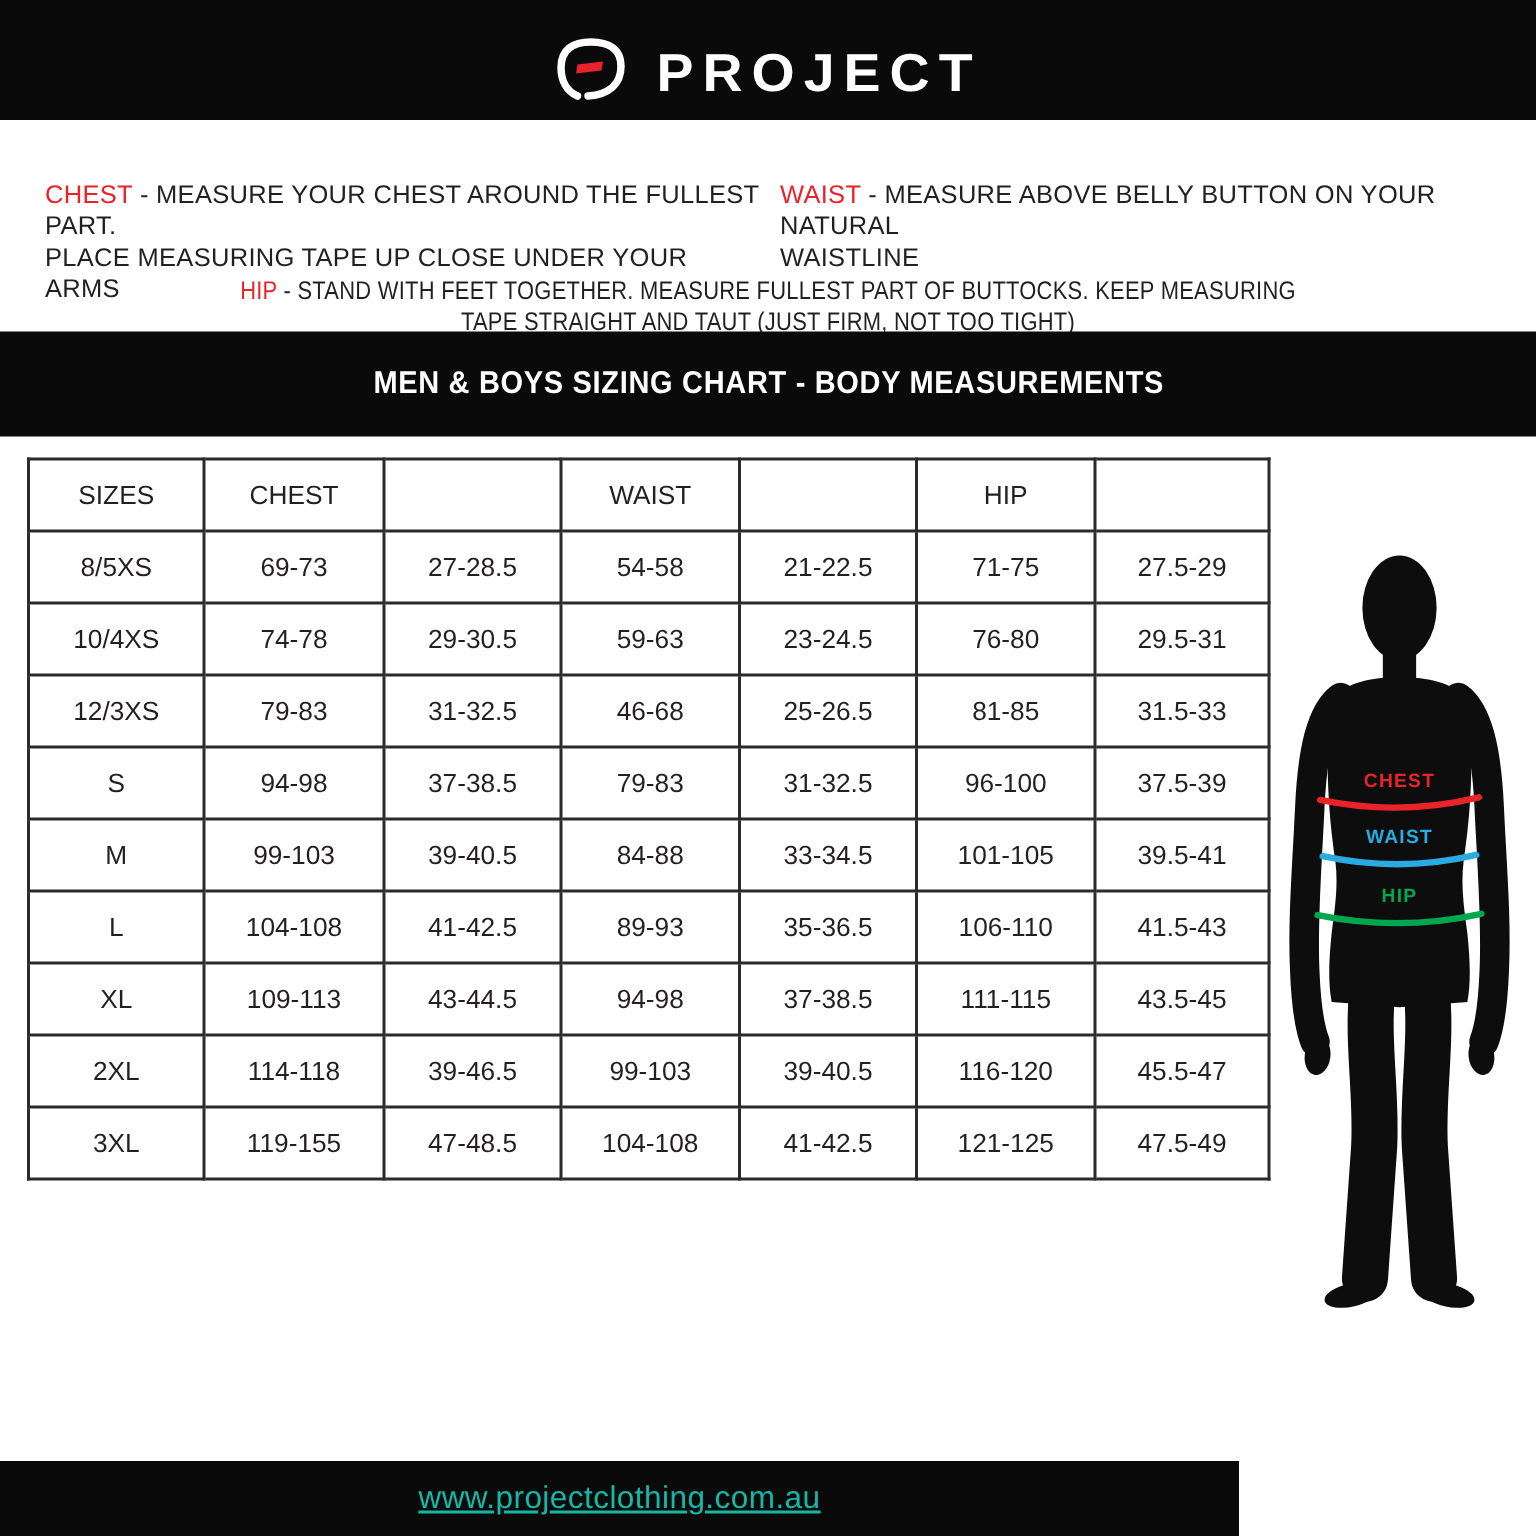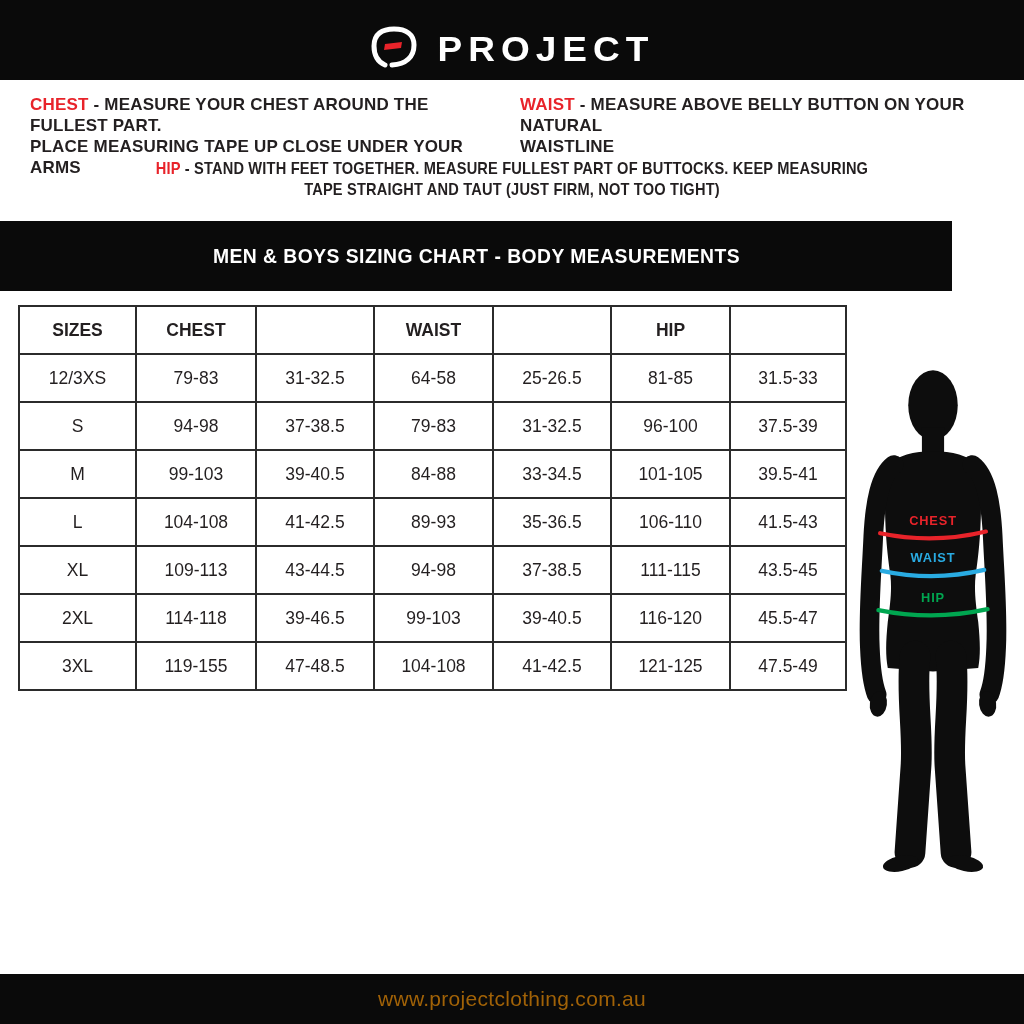--- a/index.html
+++ b/index.html
@@ -11,54 +11,54 @@
   .top-bar{
     position:absolute;left:0;top:0;width:1024px;height:80px;background:#0a0a0a;
     display:flex;align-items:center;justify-content:center;
   }
   .logo-row{display:flex;align-items:center;gap:20px;margin-top:17px;}
   .logo-text{
     color:#ffffff;font-size:37px;font-weight:bold;letter-spacing:6px;
     transform:scaleY(0.96);line-height:1;
   }
   
-  .instr{position:absolute;font-size:17px;font-weight:bold;line-height:21px;letter-spacing:0.2px;}
+  .instr{position:absolute;font-size:17px;font-weight:normal;line-height:21px;letter-spacing:0.2px;margin-top:25px;}
   .instr .lbl{color:#e8232a;}
   .instr-chest{left:30px;top:94px;width:480px;text-align:left;}
   .instr-waist{left:520px;top:94px;width:470px;text-align:left;}
   .instr-hip{left:0;top:158px;width:1024px;text-align:center;}
   .condensed{display:block;transform:scaleX(0.86);transform-origin:50% 50%;}
   
   .banner{
-    position:absolute;left:0;top:221px;width:952px;height:70px;background:#0a0a0a;
+    position:absolute;left:0;top:221px;width:1024px;height:70px;background:#0a0a0a;
     color:#ffffff;display:flex;align-items:center;justify-content:center;
   }
   .banner-text{
     font-size:21px;font-weight:bold;letter-spacing:0.5px;
     display:block;transform:scaleX(0.92);
   }
   
   table.size-table{
     position:absolute;left:18px;top:305px;border-collapse:collapse;table-layout:fixed;
     background:#ffffff;
   }
   table.size-table th,table.size-table td{
     border:2px solid #2b2b2b;text-align:center;vertical-align:middle;
     font-size:17.5px;padding:0;overflow:hidden;white-space:nowrap;
   }
-  table.size-table th{font-weight:bold;height:46px;}
+  table.size-table th{font-weight:normal;height:46px;}
   table.size-table td{font-weight:500;height:46px;}
   
   .figure-wrap{position:absolute;left:846px;top:366px;width:174px;height:512px;}
   .figure-wrap svg{width:100%;height:100%;}
   
   .footer-bar{
-    position:absolute;left:0;top:974px;width:1024px;height:50px;background:#0a0a0a;
-    color:#a16207;display:flex;align-items:center;justify-content:center;
-    font-size:21px;font-weight:500;letter-spacing:0.3px;
+    position:absolute;left:0;top:974px;width:826px;height:50px;background:#0a0a0a;
+    color:#14b8a6;display:flex;align-items:center;justify-content:center;
+    font-size:21px;font-weight:500;letter-spacing:0.3px;text-decoration:underline;
   }
 </style>
 </head>
 <body>
 
 <div id="canvas">
 
   <div class="top-bar">
     <div class="logo-row">
       <span>
@@ -111,24 +111,42 @@
           <th>CHEST</th>
           <th></th>
           <th>WAIST</th>
           <th></th>
           <th>HIP</th>
           <th></th>
         </tr>
     </thead>
     <tbody>
         <tr>
+          <td>8/5XS</td>
+          <td>69-73</td>
+          <td>27-28.5</td>
+          <td>54-58</td>
+          <td>21-22.5</td>
+          <td>71-75</td>
+          <td>27.5-29</td>
+        </tr>
+        <tr>
+          <td>10/4XS</td>
+          <td>74-78</td>
+          <td>29-30.5</td>
+          <td>59-63</td>
+          <td>23-24.5</td>
+          <td>76-80</td>
+          <td>29.5-31</td>
+        </tr>
+        <tr>
           <td>12/3XS</td>
           <td>79-83</td>
           <td>31-32.5</td>
-          <td>64-58</td>
+          <td>46-68</td>
           <td>25-26.5</td>
           <td>81-85</td>
           <td>31.5-33</td>
         </tr>
         <tr>
           <td>S</td>
           <td>94-98</td>
           <td>37-38.5</td>
           <td>79-83</td>
           <td>31-32.5</td>

